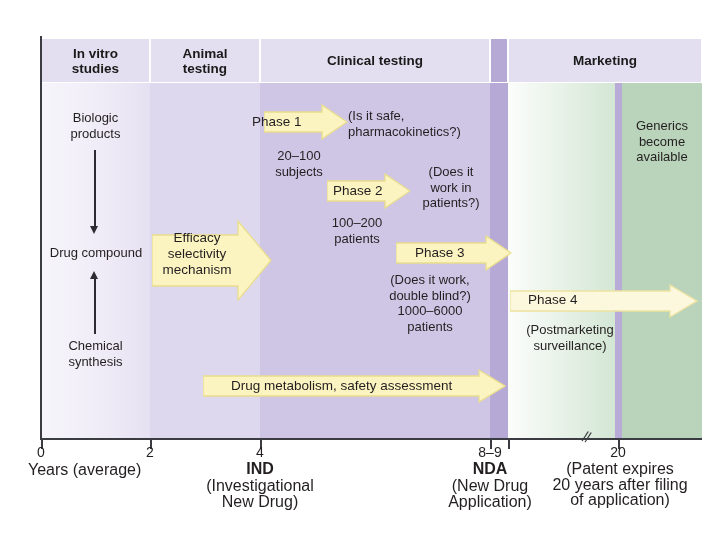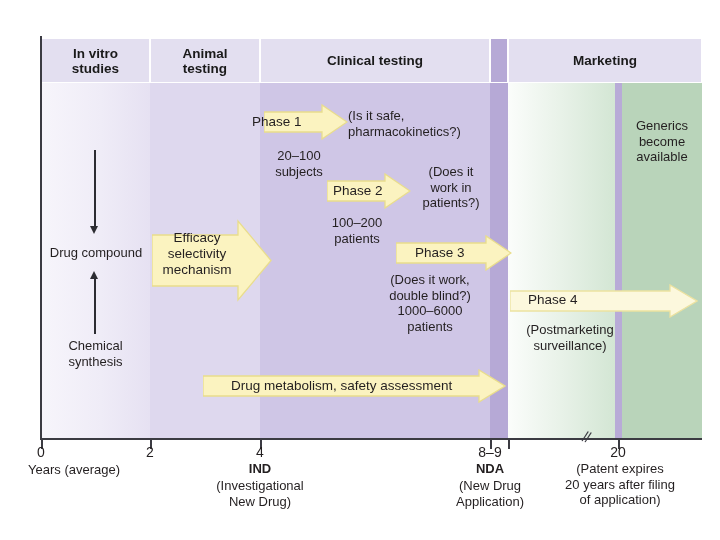--- a/index.html
+++ b/index.html
@@ -40,21 +40,21 @@
   .vhead.down{border-top:8px solid #2c2c32;}
   .vhead.up{border-bottom:8px solid #2c2c32;}
 
   
   .arrow{position:absolute;}
   .arrow svg{display:block;}
   .alabel{position:absolute;font-size:13.5px;color:#231f20;white-space:nowrap;}
 
   
   .axnum{position:absolute;font-size:14px;color:#231f20;text-align:center;}
-  .axcap{position:absolute;font-size:13px;line-height:15.5px;color:#231f20;text-align:center;}
+  .axcap{position:absolute;font-size:16px;line-height:15.5px;color:#231f20;text-align:center;}
   .brk{position:absolute;font-size:15px;color:#3b3b42;transform:rotate(18deg);letter-spacing:-1px;}
 </style>
 </head>
 <body>
 
 <div id="stage">
 
   <div class="col col-invitro" style="left:41px;width:109px;"></div>
   <div class="col col-animal" style="left:150px;width:110px;"></div>
   <div class="col col-clin" style="left:260px;width:230px;"></div>
@@ -72,20 +72,21 @@
   <div class="hdr" style="left:260px;width:230px;text-align:center;">
     <span>Clinical testing</span>
   </div>
   <div class="hdr dark" style="left:490px;width:18px;">
     <span></span>
   </div>
   <div class="hdr" style="left:508px;width:194px;">
     <span>Marketing</span>
   </div>
 
+  <div class="txt" style="left:41px;top:110px;width:109px;">Biologic<br>products</div>
 
   <div class="vline" style="left:94px;top:150px;height:78px;"></div>
   <div class="vhead down" style="left:90px;top:226px;"></div>
 
   <div class="txt" style="left:30px;top:245px;width:132px;">Drug compound</div>
 
   <div class="vhead up" style="left:90px;top:271px;"></div>
   <div class="vline" style="left:94px;top:279px;height:55px;"></div>
 
   <div class="txt" style="left:41px;top:338px;width:109px;">Chemical<br>synthesis</div>

